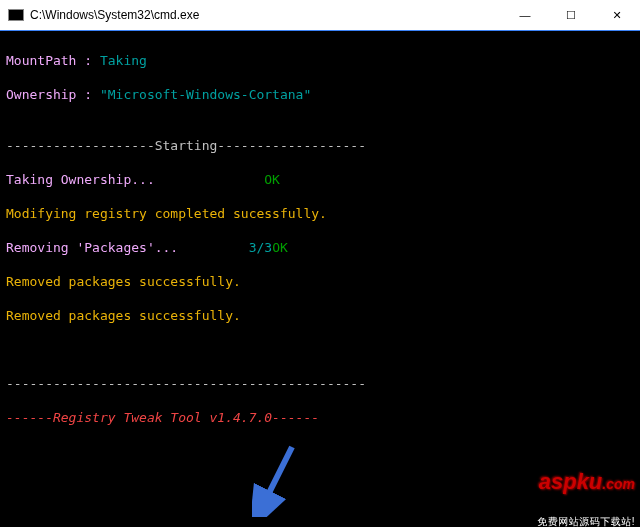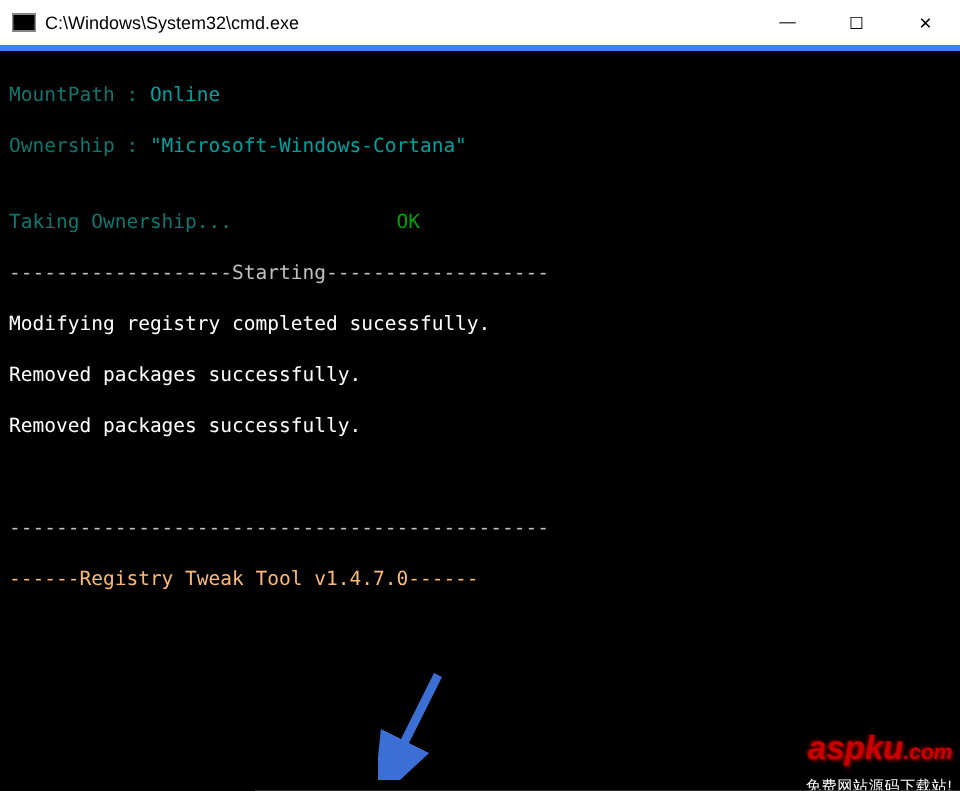--- a/index.html
+++ b/index.html
@@ -1,57 +1,58 @@
 <!DOCTYPE html>
 <html><head>
 <meta charset="utf-8">
 <style>
   html, body { margin:0; padding:0; background:#000; font-family:Consolas,'Lucida Console',monospace; }
   .window { width:640px; height:527px; background:#fff; position:relative; overflow:hidden; }
-  .titlebar { height:30px; background:#fff; display:flex; align-items:center; border-bottom:4px solid #3b82f6; }
+  .titlebar { height:30px; background:#fff; display:flex; align-items:center; border-bottom:1px solid #3b82f6; }
   .window-icon { width:16px; height:12px; margin:0 6px 0 8px; background:#000; display:inline-block; border:1px solid #888; box-sizing:border-box; }
   .title-text { font-family:'Segoe UI',sans-serif; font-size:12px; color:#000; flex:1; }
   .win-controls { display:flex; height:100%; }
   .win-btn { width:46px; display:flex; align-items:center; justify-content:center; font-family:'Segoe UI',sans-serif; font-size:11px; color:#000; }
   .terminal { background:#000; height:497px; padding:4px 6px; box-sizing:border-box; font-size:13px; line-height:17px; white-space:pre; overflow:hidden; position:relative; }
-  .c-cyan  { color:#fdba74; }
+  .c-cyan  { color:#ef4444;font-style:italic; }
   .c-white { color:#c0c0c0; }
-  .c-green { color:#ffffff; }
-  .c-mix .lbl { color:#0f766e; }
+  .c-green { color:#eab308; }
+  .c-mix .lbl { color:#f0abfc; }
   .c-mix .val { color:#00a0a0; }
   .c-mix .ok  { color:#00a000; }
   .line { display:block; }
   .arrow { position:absolute; left:205px; top:394px; width:50px; height:75px; pointer-events:none; }
   .arrow svg { width:100%; height:100%; }
-  .watermark { position:absolute; right:5px; bottom:4px; font-family:Arial,sans-serif; font-weight:bold; font-size:22px; color:#cc0000; text-shadow:1px 1px 2px #800000,-1px -1px 2px #800000; font-style:italic; }
+  .watermark { position:absolute; right:5px; bottom:18px; font-family:Arial,sans-serif; font-weight:bold; font-size:22px; color:#cc0000; text-shadow:1px 1px 2px #800000,-1px -1px 2px #800000; font-style:italic; }
   .watermark .sm { font-size:14px; color:#cc0000; }
   .wm-sub { position:absolute; right:5px; bottom:-2px; font-family:'Microsoft YaHei',sans-serif; font-size:10px; color:#fff; text-shadow:1px 1px 1px #000; font-style:normal; font-weight:normal; letter-spacing:0.5px; }
 </style>
 </head>
 <body>
 
 <div class="window">
 
   <div class="titlebar">
     <span class="window-icon"></span>
     <span class="title-text">C:\Windows\System32\cmd.exe</span>
     <div class="win-controls">
       <div class="win-btn">—</div>
       <div class="win-btn">☐</div>
       <div class="win-btn">✕</div>
     </div>
   </div>
 
   <div class="terminal">
-<span class="line c-mix"><span class="lbl">MountPath : </span><span class="val">Online</span></span>
+<span class="line c-mix"><span class="lbl">MountPath : </span><span class="val">Taking</span></span>
 <span class="line c-mix"><span class="lbl">Ownership : </span><span class="val">"Microsoft-Windows-Cortana"</span></span>
 <span class="line"></span>
+<span class="line c-white">-------------------Starting-------------------</span>
 <span class="line c-mix"><span class="lbl">Taking Ownership...              </span><span class="ok">OK</span></span>
-<span class="line c-white">-------------------Starting-------------------</span>
 <span class="line c-green">Modifying registry completed sucessfully.</span>
+<span class="line c-mix"><span class="lbl">Removing 'Packages'...         </span><span class="val">3/3</span><span class="ok">OK</span></span>
 <span class="line c-green">Removed packages successfully.</span>
 <span class="line c-green">Removed packages successfully.</span>
 <span class="line"></span>
 <span class="line"></span>
 <span class="line c-white">----------------------------------------------</span>
 <span class="line c-cyan">------Registry Tweak Tool v1.4.7.0------</span>
 
 
 
 

